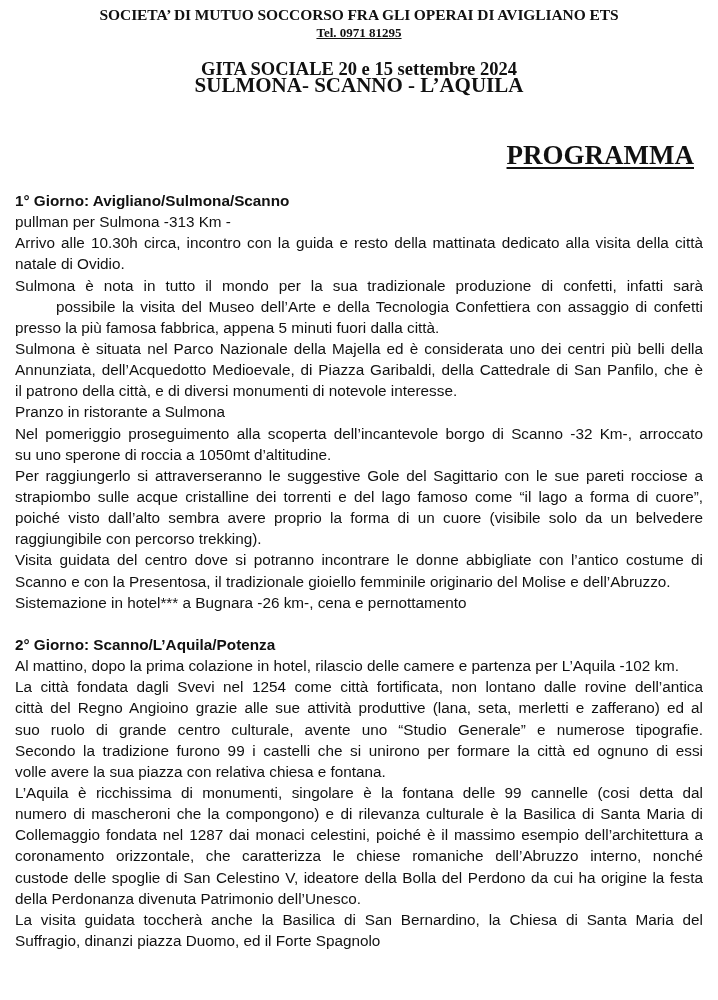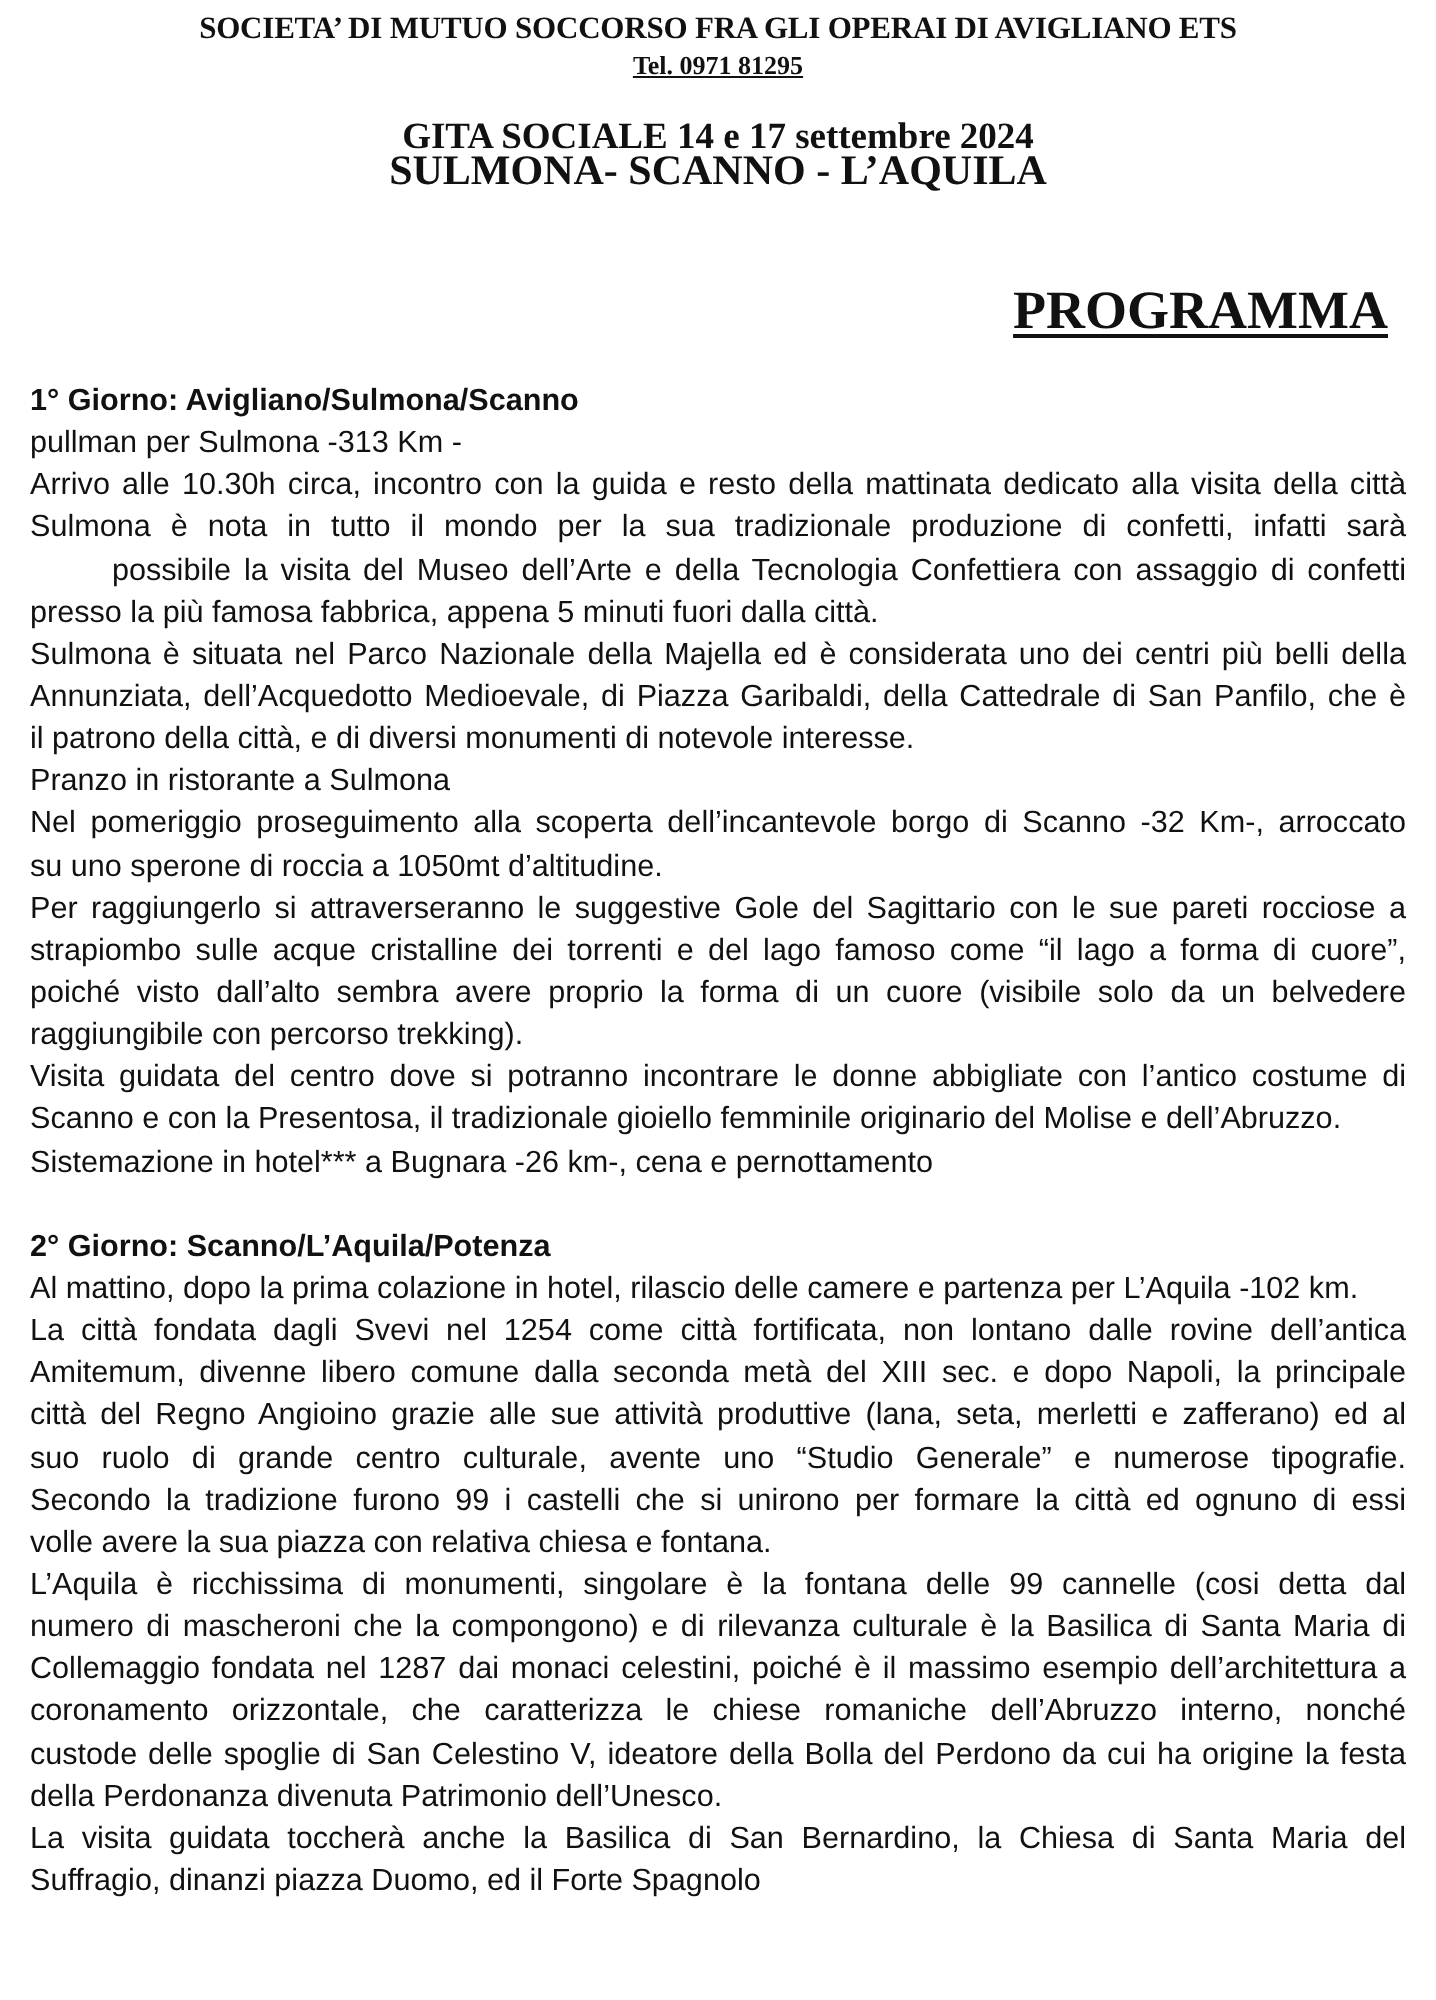--- a/index.html
+++ b/index.html
@@ -15,29 +15,30 @@
   .ln { height: 21.15px; line-height: 21.15px; white-space: nowrap; overflow: visible; }
   .j { text-align: justify; text-align-last: justify; }
   .hd { font-weight: bold; }
   .gap { height: 21.15px; }
 </style>
 </head>
 <body>
 
 <div class="serif org">SOCIETA’ DI MUTUO SOCCORSO FRA GLI OPERAI DI AVIGLIANO ETS</div>
 <div class="serif tel">Tel. 0971 81295</div>
-<div class="serif gita">GITA SOCIALE  14 e 17 settembre 2024</div>
+<div class="serif gita">GITA SOCIALE  20 e 15 settembre 2024</div>
 <div class="serif route">SULMONA- SCANNO - L’AQUILA</div>
 <div class="serif prog">PROGRAMMA</div>
 
 <div class="sans body" id="program-body">
     <section>
       <div class="ln hd">1° Giorno: Avigliano/Sulmona/Scanno</div>
       <div class="ln">pullman per Sulmona -313 Km -</div>
       <div class="ln j" style="white-space: normal;">Arrivo alle 10.30h circa, incontro con la guida e resto della mattinata dedicato alla visita della città</div>
+      <div class="ln">natale di Ovidio.</div>
       <div class="ln j" style="white-space: normal;">Sulmona è nota in tutto il mondo per la sua tradizionale produzione di confetti, infatti sarà</div>
       <div class="ln j" style="white-space: normal; margin-left: 41px;">possibile la visita del Museo dell’Arte e della Tecnologia Confettiera con assaggio  di confetti</div>
       <div class="ln">presso la più famosa fabbrica, appena 5 minuti fuori dalla città.</div>
       <div class="ln j" style="white-space: normal;">Sulmona è situata nel Parco Nazionale della Majella ed è considerata uno dei centri più belli della</div>
       <div class="ln j" style="white-space: normal;">Annunziata, dell’Acquedotto Medioevale, di Piazza Garibaldi, della Cattedrale di San Panfilo, che è</div>
       <div class="ln">il patrono della città, e di diversi monumenti di notevole interesse.</div>
       <div class="ln">Pranzo in ristorante a Sulmona</div>
       <div class="ln j" style="white-space: normal;">Nel pomeriggio proseguimento alla scoperta dell’incantevole borgo di Scanno -32 Km-, arroccato</div>
       <div class="ln">su uno sperone di roccia a 1050mt d’altitudine.</div>
       <div class="ln j" style="white-space: normal;">Per raggiungerlo si attraverseranno le suggestive Gole del Sagittario con le sue pareti rocciose a</div>
@@ -46,21 +47,20 @@
       <div class="ln">raggiungibile con percorso trekking).</div>
       <div class="ln j" style="white-space: normal;">Visita guidata del centro dove si potranno incontrare le donne abbigliate con l’antico costume di</div>
       <div class="ln">Scanno e con la Presentosa, il tradizionale gioiello femminile originario del Molise e dell’Abruzzo.</div>
       <div class="ln">Sistemazione in hotel***  a Bugnara -26 km-, cena  e pernottamento</div>
     </section>
     <div class="gap"></div>
     <section>
       <div class="ln hd">2° Giorno: Scanno/L’Aquila/Potenza</div>
       <div class="ln">Al mattino, dopo la prima colazione in hotel, rilascio delle camere e partenza per L’Aquila -102 km.</div>
       <div class="ln j" style="white-space: normal;">La città fondata dagli Svevi nel 1254 come città fortificata, non lontano dalle rovine dell’antica</div>
-      <div class="ln j" style="white-space: normal;">Amitemum, divenne libero comune dalla seconda metà del XIII sec. e dopo Napoli, la principale</div>
       <div class="ln j" style="white-space: normal;">città del Regno Angioino grazie alle sue attività produttive (lana, seta, merletti e  zafferano) ed al</div>
       <div class="ln j" style="white-space: normal;">suo ruolo di grande centro culturale, avente uno “Studio Generale” e numerose tipografie.</div>
       <div class="ln j" style="white-space: normal;">Secondo la tradizione furono 99  i castelli che si unirono per formare la città ed ognuno di essi</div>
       <div class="ln">volle avere la sua piazza con relativa chiesa e fontana.</div>
       <div class="ln j" style="white-space: normal;">L’Aquila è ricchissima di monumenti,  singolare è la fontana delle 99 cannelle (cosi detta dal</div>
       <div class="ln j" style="white-space: normal;">numero di mascheroni che la compongono) e di rilevanza culturale è la Basilica di Santa Maria di</div>
       <div class="ln j" style="white-space: normal;">Collemaggio fondata nel 1287 dai monaci celestini, poiché è il massimo esempio dell’architettura a</div>
       <div class="ln j" style="white-space: normal;">coronamento orizzontale, che caratterizza le chiese romaniche dell’Abruzzo interno, nonché</div>
       <div class="ln j" style="white-space: normal;">custode delle spoglie di San Celestino V, ideatore della Bolla del Perdono da cui ha origine la festa</div>
       <div class="ln">della Perdonanza divenuta Patrimonio dell’Unesco.</div>

